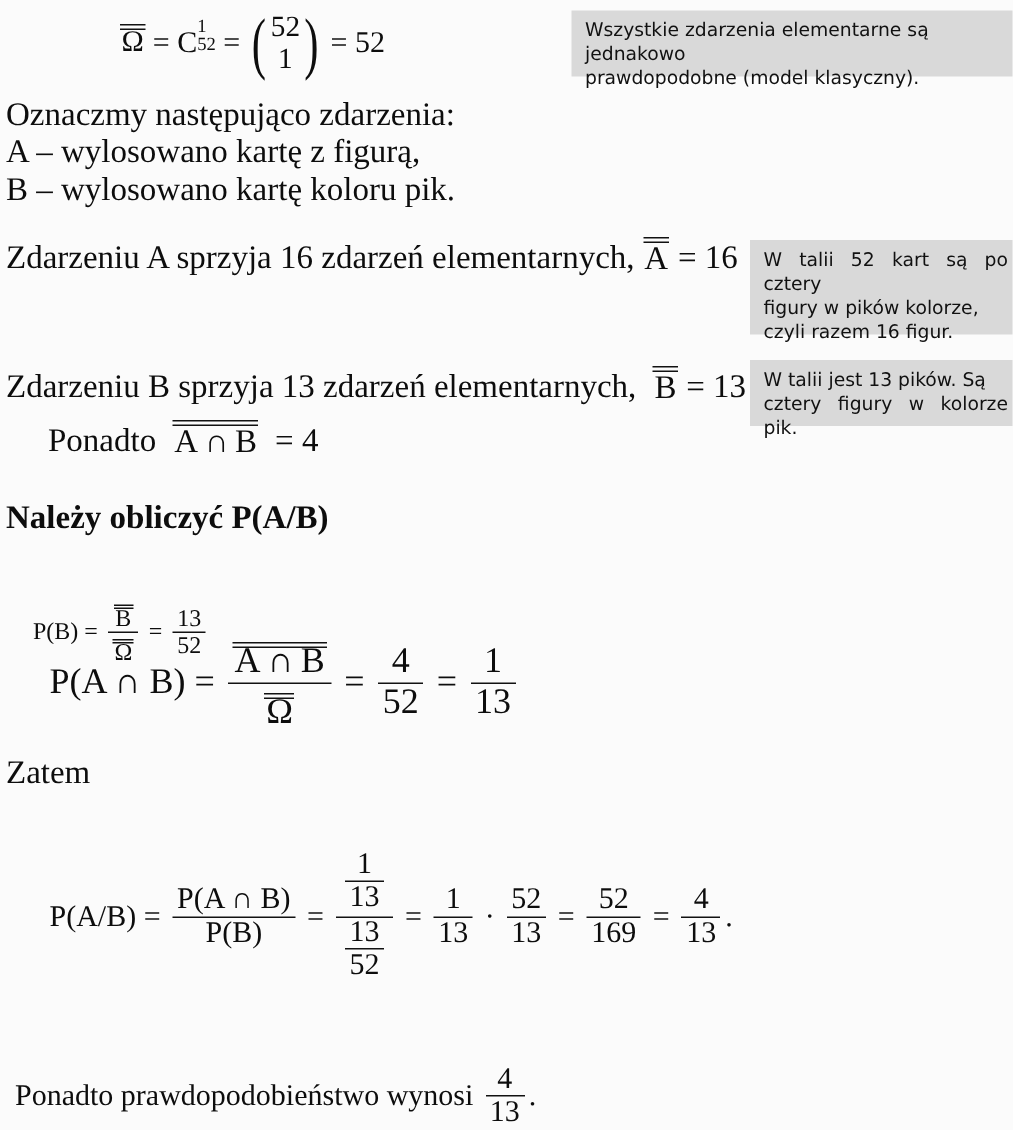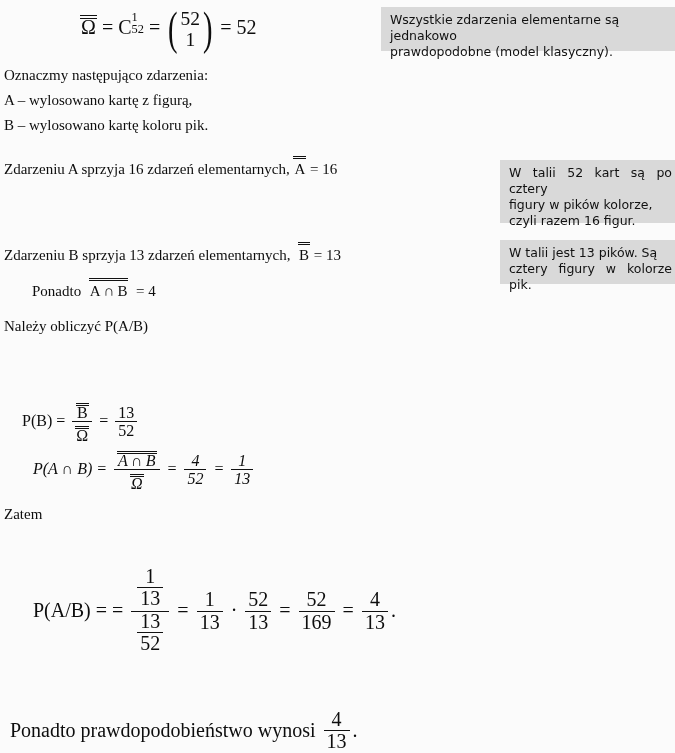--- a/index.html
+++ b/index.html
@@ -31,21 +31,21 @@
     box-sizing: border-box;
   }
   .note-1 { left: 381px; top: 7px; width: 300px; height: 44px; }
   .note-2 { left: 500px; top: 160px; width: 180px; height: 63px; text-align: justify; }
   .note-3 { left: 500px; top: 240px; width: 180px; height: 44px; text-align: justify; }
   .note span { display: block; }
 
   
   .line {
     position: absolute;
-    font-size: 15px;
+    font-size: 22px;
     line-height: 25px;
     white-space: nowrap;
   }
 
   
   .math { font-family: "Liberation Serif", serif; white-space: nowrap; }
 
   .ovr1, .ovr2 {
     display: inline-block;
     position: relative;
@@ -160,37 +160,37 @@
     <span>cztery figury w kolorze pik.</span>
   </div>
 
   <div class="line math" style="left:4px; top:274px;margin-left:28px;">
     <span>Ponadto</span>&nbsp;
     <span class="dblbar"><span class="ovr2"><span>A</span> <span>∩</span> <span>B</span></span></span>&nbsp;
     <span>=</span>
     <span>4</span>
   </div>
 
-  <div class="line" style="left:4px; top:314px;">Należy obliczyć P(A/B)</div>
+  <div class="line" style="left:4px; top:332px;font-weight:bold;">Należy obliczyć P(A/B)</div>
 
   <div class="abs math" style="left:22px; top:352px; font-size:16px;margin-top:48px;">
     <span>P(B)</span>
     <span>=</span>
     <span class="frac">
       <span class="num"><span class="dblbar"><span class="ovr2">B</span></span></span>
       <span class="den"><span class="dblbar"><span class="ovr2">Ω</span></span></span>
     </span>
     <span>=</span>
     <span class="frac">
       <span class="num">13</span>
       <span class="den">52</span>
     </span>
   </div>
 
-  <div class="abs math" style="left:33px; top:448px; font-size:16px;font-style:italic;">
+  <div class="abs math" style="left:33px; top:423px; font-size:24px;">
     <span>P(A</span>
     <span>∩</span>
     <span>B)</span>
     <span>=</span>
     <span class="frac">
       <span class="num"><span class="dblbar"><span class="ovr2"><span>A</span> <span>∩</span> <span>B</span></span></span></span>
       <span class="den"><span class="dblbar"><span class="ovr2">Ω</span></span></span>
     </span>
     <span>=</span>
     <span class="frac">
@@ -202,20 +202,24 @@
       <span class="num">1</span>
       <span class="den">13</span>
     </span>
   </div>
 
   <div class="line" style="left:4px; top:502px;">Zatem</div>
 
   <div class="abs math" style="left:33px; top:568px; font-size:20px;">
     <span>P(A/B)</span>
     <span>=</span>
+    <span class="frac">
+      <span class="num"><span>P(A</span> <span>∩</span> <span>B)</span></span>
+      <span class="den">P(B)</span>
+    </span>
     <span>=</span>
     <span class="frac">
       <span class="num">
         <span class="frac">
           <span class="num">1</span>
           <span class="den">13</span>
         </span>
       </span>
       <span class="den">
         <span class="frac">

